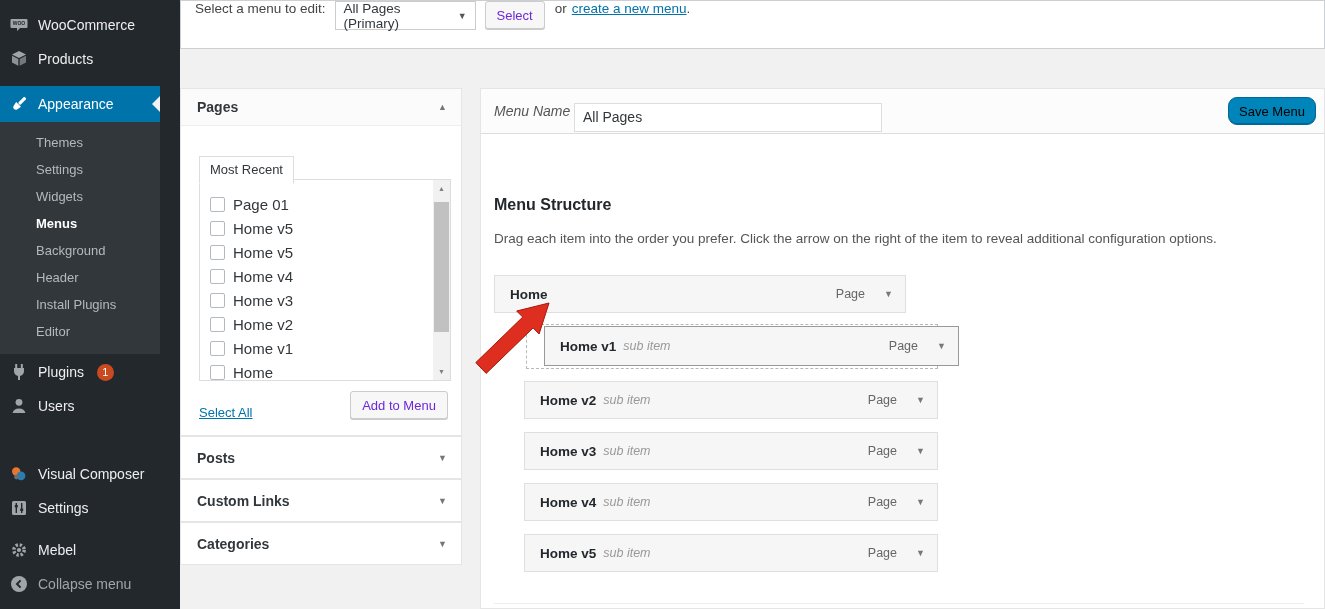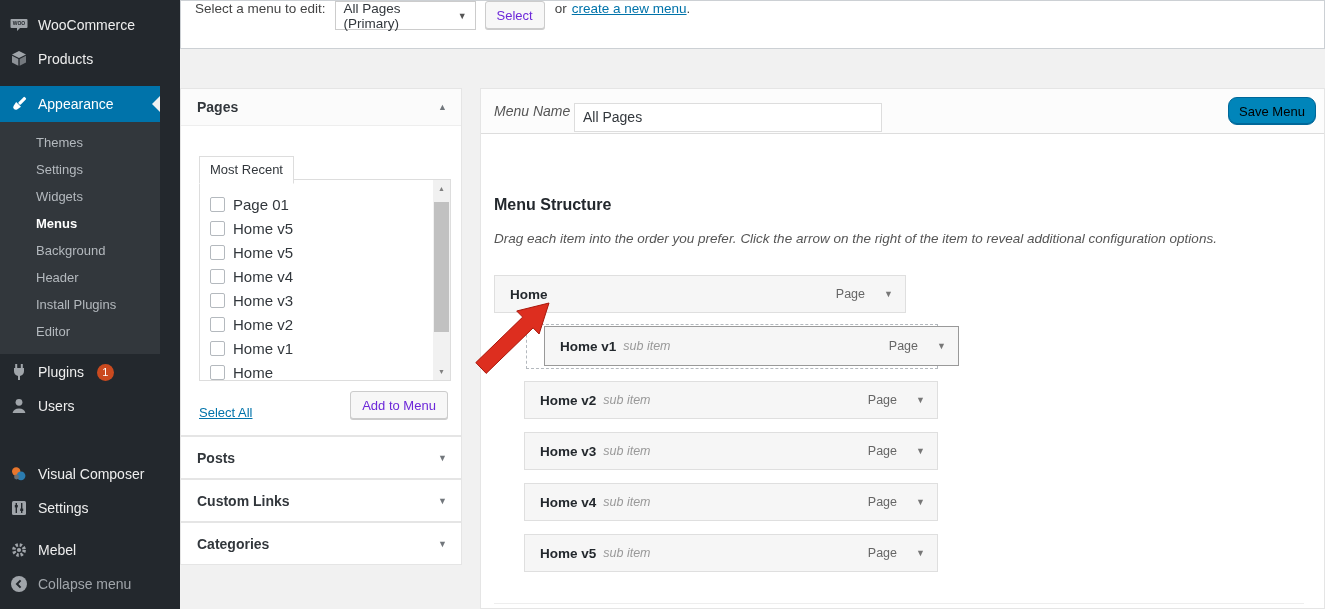--- a/index.html
+++ b/index.html
@@ -67,21 +67,21 @@
   .menu-panel { left:480px; top:88px; width:845px; height:521px; }
   .menu-head { position:relative; height:45px; background:#fcfcfc; border-bottom:1px solid #ddd;
                display:flex; align-items:center; padding-left:13px; }
   .menu-name-label { font-style:italic; font-size:14px; color:#555; width:80px; }
   .menu-name-input { width:308px; height:29px; border:1px solid #ddd; background:#fff; padding:0 8px;
                      font-size:14px; color:#32373c; font-family:"Liberation Sans", sans-serif;margin-top:12px; }
   .btn-primary { position:absolute; right:8px; top:8px; width:88px; height:28px; background:#0085ba;
                  border:1px solid #006799; border-radius:9px; color:#000000; font-size:13px; cursor:pointer;
                  box-shadow:inset 0 -1px 0 #006799; display:flex; align-items:center; justify-content:center; }
   .ms-title { position:absolute; left:13px; font-size:16px; font-weight:bold; color:#23282d; }
-  .ms-desc { position:absolute; left:13px; top:97px; font-size:13.5px; color:#555;font-style:italic; }
+  .ms-desc { position:absolute; left:13px; top:97px; font-size:13.5px; color:#555; }
   .menu-row { position:absolute; height:38px; width:412px; background:#f6f6f6; border:1px solid #dfdfdf;
               display:flex; align-items:center; padding-left:15px; cursor:move; }
   .mr-title { font-size:13.5px; font-weight:bold; color:#23282d; }
   .mr-hint { font-size:12.5px; font-style:italic; color:#999; margin-left:7px; }
   .mr-type { position:absolute; right:40px; font-size:12.5px; color:#666; }
   .mr-caret { position:absolute; right:12px; font-size:9px; color:#777; cursor:pointer; }
   .drop-placeholder { position:absolute; left:45px; top:190px; width:412px; height:45px;
                       border:1px dashed #b4b9be; }
   .dragged { left:63px; top:192px; width:415px; height:40px; border:1px solid #999; z-index:3; }
   .settings-divider { position:absolute; left:13px; right:20px; top:469px; border-top:1px solid #eee; }

